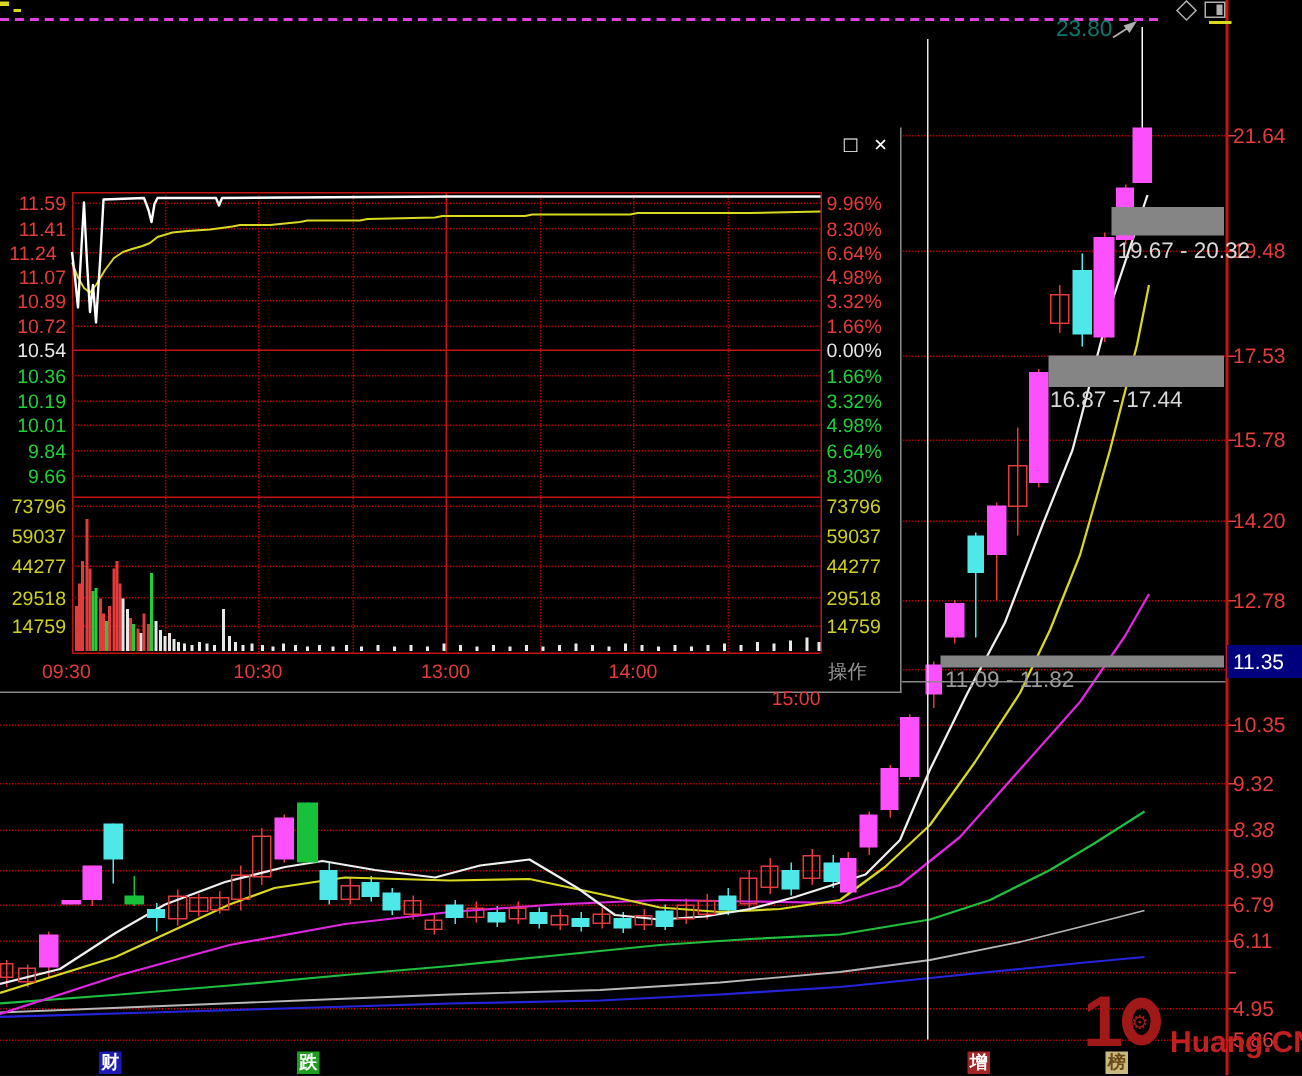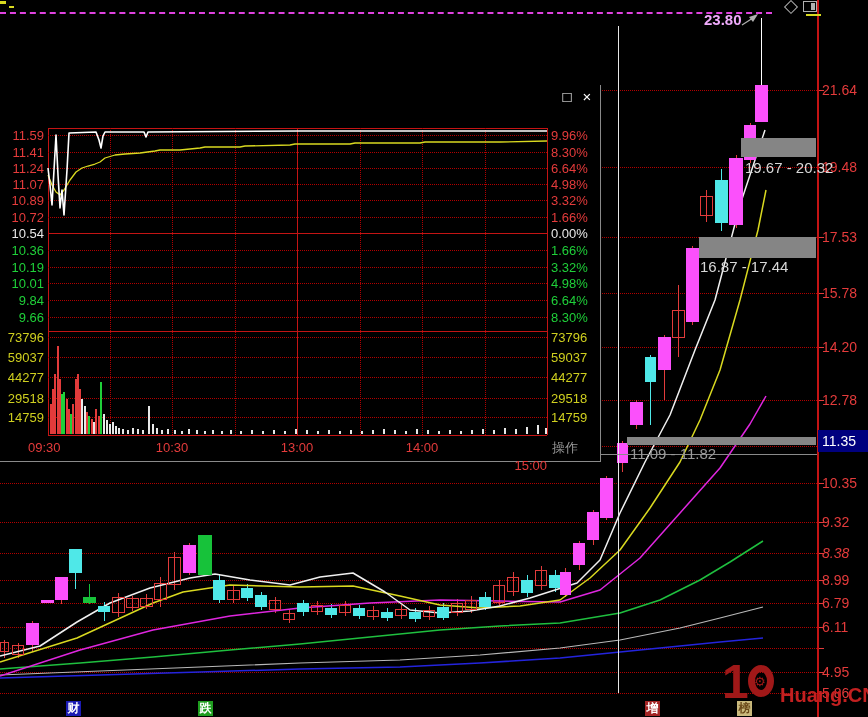--- a/index.html
+++ b/index.html
@@ -34,21 +34,21 @@
   .vol-bar{position:absolute;width:2px;}
   .marker{position:absolute;top:701px;width:15px;height:15px;font-size:12px;font-weight:bold;
           text-align:center;line-height:15px;z-index:5;}
   #watermark{position:absolute;left:722px;top:656px;width:146px;height:61px;z-index:30;}
   #wm-num{position:absolute;left:0;top:2px;font-size:48px;font-weight:bold;color:#a01818;line-height:48px;}
   #wm-gear{position:absolute;left:26px;top:9px;width:26px;height:32px;border:7px solid #a01818;border-radius:50%;
            box-sizing:border-box;}
   #wm-gear span{position:absolute;left:-1px;top:2px;font-size:13px;color:#a01818;}
   #wm-site{position:absolute;left:58px;top:0px;font-size:25px;font-weight:bold;color:#8f8f8f;letter-spacing:1px;}
   #wm-domain{position:absolute;left:58px;top:28px;font-size:20px;font-weight:bold;color:#c22020;}
-  #hi-ann{position:absolute;left:704px;top:12px;color:#f0abfc;font-size:15px;line-height:15px;z-index:6;font-weight:bold;}
+  #hi-ann{position:absolute;left:704px;top:12px;color:#0f766e;font-size:15px;line-height:15px;z-index:6;}
   #icon-diamond{position:absolute;left:786px;top:2px;width:8px;height:8px;border:1px solid #b0b0b0;transform:rotate(45deg);}
   #icon-window{position:absolute;left:803px;top:1px;width:12px;height:9px;border:1px solid #b0b0b0;}
   #icon-window i{position:absolute;right:1px;top:1px;width:4px;height:7px;background:#b0b0b0;display:block;}
   .ydash{position:absolute;background:#d9d920;}
   #top-dotted{position:absolute;left:0;top:12px;width:772px;height:0;border-top:2px dashed #df42df;z-index:2;}
   #vline{position:absolute;left:618px;top:26px;width:1px;height:667px;background:#e6e6e6;z-index:3;}
   #grayline{position:absolute;left:560px;top:454px;width:257px;height:1px;background:#8a8a8a;z-index:3;}
   #price-box{position:absolute;left:818px;top:430px;width:50px;height:22px;background:#00007f;color:#fff;
              font-size:14px;line-height:22px;padding-left:4px;box-sizing:border-box;z-index:6;}
 </style>
@@ -269,21 +269,21 @@
         <div class="redline" style="left: 48px; top: 43px; width: 1px; height: 307px;"></div>
         <div class="redline" style="left: 547px; top: 43px; width: 1px; height: 307px;"></div>
         <div class="redline" style="left: 297px; top: 43px; width: 1px; height: 307px;"></div>
         <div class="gridline" style="left: 48px; top: 50px; width: 499px;"></div>
         <div class="pop-label pop-left lred" style="top: 44px;">11.59</div>
         <div class="pop-label pop-right lred" style="top: 44px;">9.96%</div>
         <div class="gridline" style="left: 48px; top: 67px; width: 499px;"></div>
         <div class="pop-label pop-left lred" style="top: 61px;">11.41</div>
         <div class="pop-label pop-right lred" style="top: 61px;">8.30%</div>
         <div class="gridline" style="left: 48px; top: 83px; width: 499px;"></div>
-        <div class="pop-label pop-left lred" style="top: 77px;">11.24</div>
+        <div class="pop-label pop-left lred" style="top: 77px; text-align: center;">11.24</div>
         <div class="pop-label pop-right lred" style="top: 77px;">6.64%</div>
         <div class="gridline" style="left: 48px; top: 99px; width: 499px;"></div>
         <div class="pop-label pop-left lred" style="top: 93px;">11.07</div>
         <div class="pop-label pop-right lred" style="top: 93px;">4.98%</div>
         <div class="gridline" style="left: 48px; top: 115px; width: 499px;"></div>
         <div class="pop-label pop-left lred" style="top: 109px;">10.89</div>
         <div class="pop-label pop-right lred" style="top: 109px;">3.32%</div>
         <div class="gridline" style="left: 48px; top: 132px; width: 499px;"></div>
         <div class="pop-label pop-left lred" style="top: 126px;">10.72</div>
         <div class="pop-label pop-right lred" style="top: 126px;">1.66%</div>

